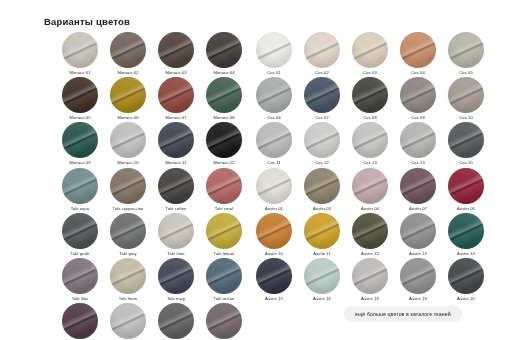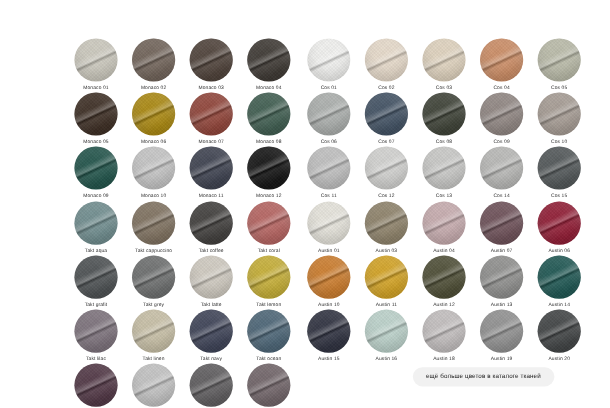--- a/index.html
+++ b/index.html
@@ -72,20 +72,21 @@
     padding:5px 11px;
     font-size:5.2px;color:#222;white-space:nowrap;
     letter-spacing:.1px;
   }
 </style>
 </head>
 <body>
 
 <div class="page">
 
+  <div class="title">Варианты цветов</div>
 
   <div class="group" id="grp-monaco" style="left:56px;top:32px;">
     <div class="grid c4">
         <div class="cell">
           <div class="swatch big" style="background: rgb(201, 198, 187);">
             <div class="tex"></div>
             <div class="seam"></div>
             <div class="shade"></div>
           </div>
           <div class="label">Monaco 01</div>

